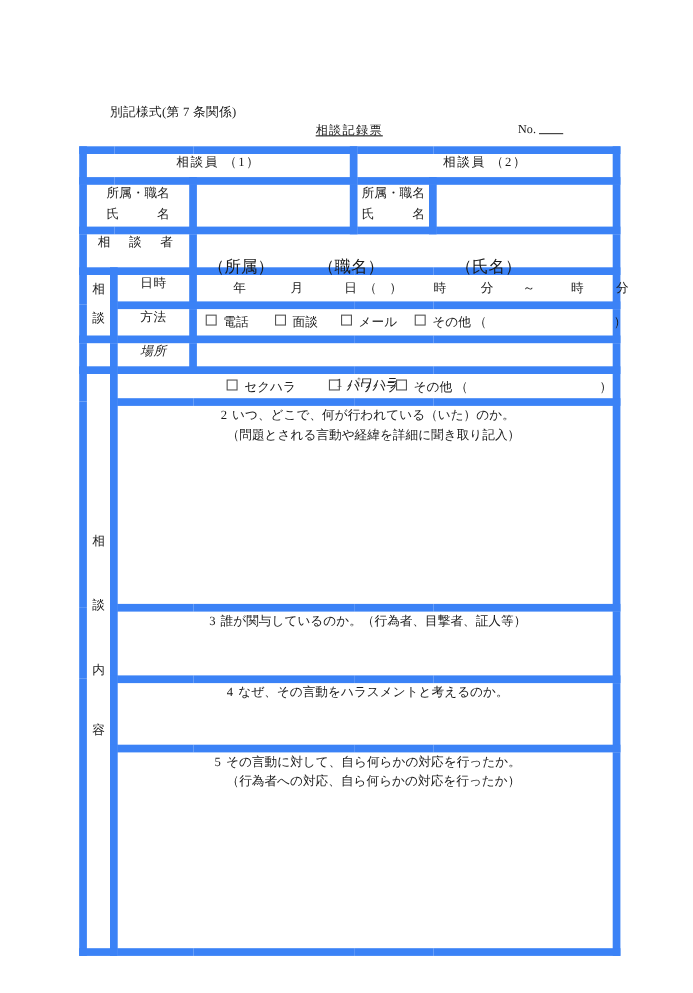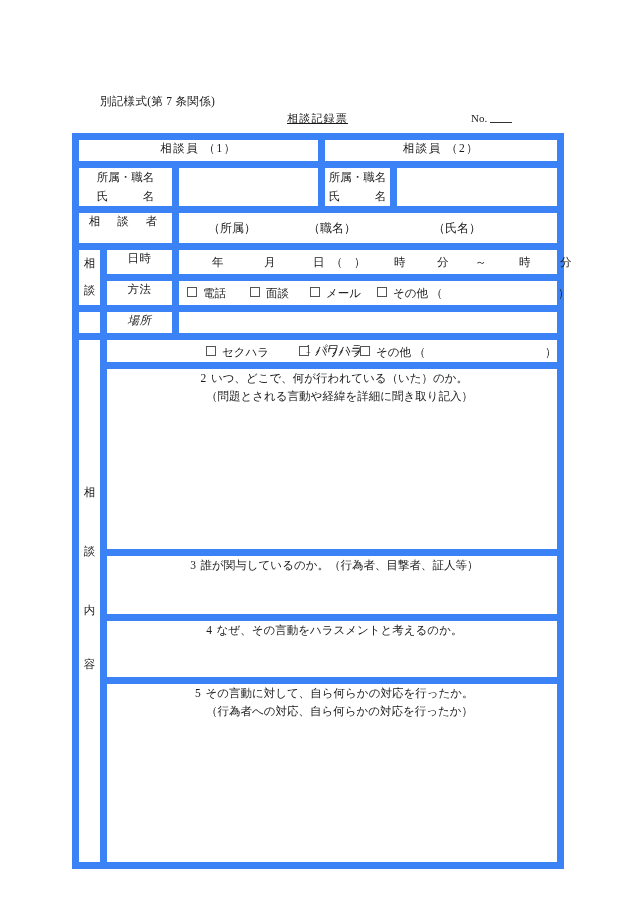--- a/index.html
+++ b/index.html
@@ -74,41 +74,41 @@
     text-align: center;
     height: 21px;
     line-height: 21px;
     letter-spacing: 1.5px;
   }
 
   .lbl-two-line {
     padding: 5px 0 5px 0;
     text-align: center;
     font-size: 11px;
+    font-family: Liberation Mono, monospace;
   }
   .lbl-two-line span { display: block; line-height: 1.65; }
 
   .row-consultee {
     height: 30px;
     font-family: Liberation Mono, monospace;
   }
   .consultee-label {
     text-align: center;
     letter-spacing: 5px;
     padding-left: 5px;
   }
   .consultee-fields {
     position: relative;
     height: 30px;
   }
   .consultee-fields span {
     position: absolute;
-    top: 7px;
-    font-size: 12px;
-    margin-left: 19px;
+    top: 20px;
+    font-size: 15px;
   }
   .cf1 { left: 10px; }
   .cf2 { left: 110px; }
   .cf3 { left: 235px; }
 
   .vlabel {
     text-align: center;
     vertical-align: middle;
     font-size: 11.5px;
   }

